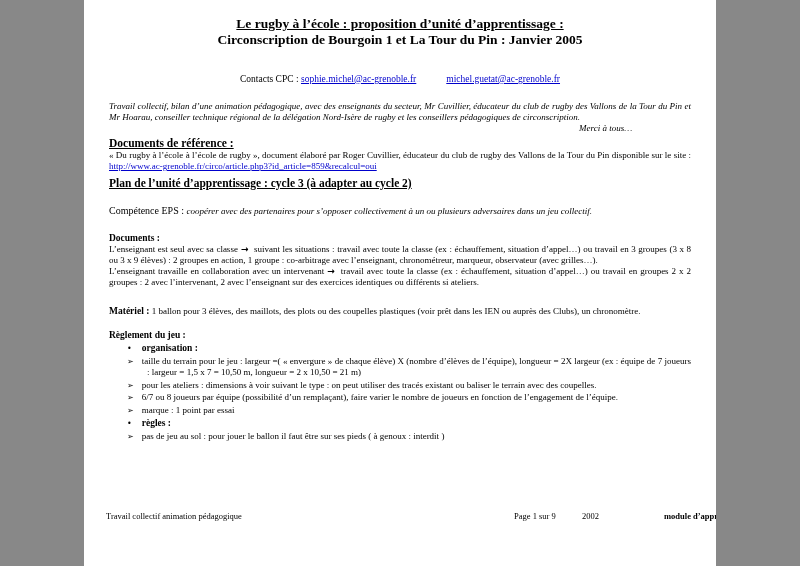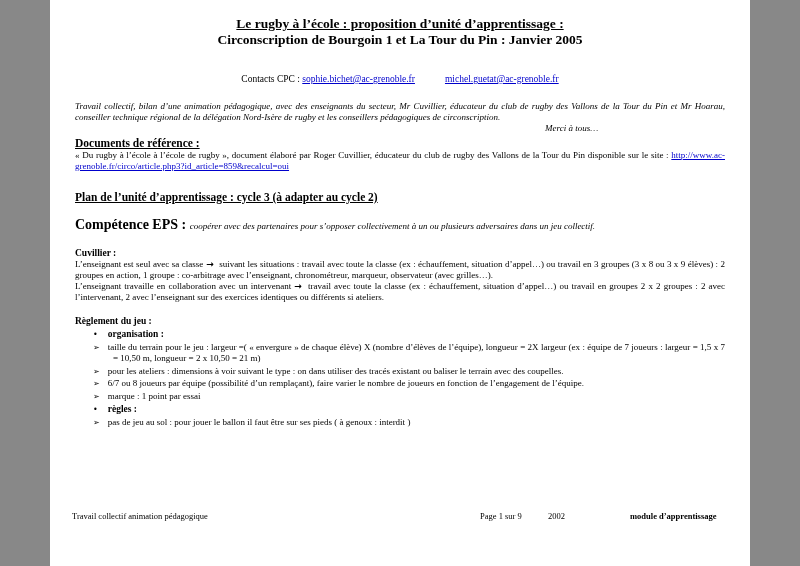--- a/index.html
+++ b/index.html
@@ -1,39 +1,39 @@
 <!DOCTYPE html>
 <html><head>
 <meta charset="utf-8">
 <style>
   * { margin:0; padding:0; box-sizing:border-box; }
   html,body { background:#888; }
   .page {
     position:relative;
-    width:700px; height:566px;
+    width:632px; height:566px;
     margin:0 auto;
     background:#ffffff;
     font-family:"Liberation Serif", serif;
     color:#000;
     padding:16px 25px 0 25px;
     overflow:hidden;
   }
   .doc-title { text-align:center; font-weight:bold; font-size:13.5px; line-height:16px; }
   .doc-title .u { text-decoration:underline; }
   .contacts { margin-top:26px; text-align:center; font-size:9.5px; line-height:11px; }
   .link { color:#0000cc; text-decoration:underline; cursor:pointer; }
   .email2 { margin-left:30px; }
   .intro { margin-top:16px; font-size:9px; font-style:italic; line-height:11px; text-align:justify; }
   .thanks { font-size:9px; font-style:italic; line-height:11px; text-indent:470px; }
   .section-heading { margin-top:2px; font-size:11.5px; font-weight:bold; text-decoration:underline; line-height:14px; }
-  .plan-heading { margin-top:18px; }
+  .plan-heading { margin-top:4px; }
   .refs { font-size:9px; line-height:11px; text-align:justify; }
   .body-line { font-size:9px; line-height:11px; text-align:justify; }
   .competence { margin-top:15px; }
-  .competence .lbl { font-weight:bold; font-size:14px; }
+  .competence .lbl { font-weight:normal; font-size:10px; }
   .competence .txt { font-style:italic; }
   .sub-heading { margin-top:16px; font-size:9.5px; font-weight:bold; line-height:11px; }
   .case .lead { }
   .case .arrow { font-family:"DejaVu Sans", sans-serif; font-weight:bold; font-size:9px; padding:0 3px; }
   .materiel { margin-top:18px; }
   .materiel .lbl, .inline-bold { font-weight:bold; font-size:9.5px; }
   .reglement-heading { margin-top:13px; }
   .bullet-line { margin-top:2px; font-size:9px; line-height:11.5px; padding-left:18px; }
   .bullet-line .bullet { font-family:"DejaVu Sans", sans-serif; font-size:8px; margin-right:10px; }
   .bullet-line .blbl { font-weight:bold; font-size:9.5px; }
@@ -50,60 +50,63 @@
 <body>
 
 <div class="page">
 
   <div class="doc-title">
     <div class="u">Le rugby à l’école : proposition d’unité d’apprentissage :</div>
     <div>Circonscription de Bourgoin 1 et La Tour du Pin : Janvier 2005</div>
   </div>
 
   <div class="contacts">
-    <span>Contacts CPC : </span><a class="link">sophie.bichet@ac-grenoble.fr</a><a class="link email2">michel.guetat@ac-grenoble.fr</a>
+    <span>Contacts CPC : </span><a class="link">sophie.michel@ac-grenoble.fr</a><a class="link email2">michel.guetat@ac-grenoble.fr</a>
   </div>
 
   <p class="intro">Travail collectif, bilan d’une animation pédagogique, avec des enseignants du secteur,  Mr Cuvillier, éducateur du club de rugby des Vallons de la Tour du Pin et Mr Hoarau, conseiller technique régional de la délégation Nord-Isère de rugby et les conseillers pédagogiques de circonscription.</p>
 
   <div class="thanks">Merci à tous…</div>
 
   <h2 class="section-heading">Documents de référence :</h2>
 
   <p class="refs">
     <span>« Du rugby à l’école à l’école de rugby », document élaboré par Roger Cuvillier, éducateur du club de rugby des Vallons de la Tour du Pin disponible sur le site : </span><a class="link">http://www.ac-grenoble.fr/circo/article.php3?id_article=859&amp;recalcul=oui</a>
   </p>
 
   <h2 class="section-heading plan-heading">Plan de l’unité d’apprentissage : cycle 3 (à adapter au cycle 2)</h2>
 
   <p class="body-line competence">
     <span class="lbl">Compétence EPS : </span><span class="txt">coopérer avec des partenaires pour s’opposer collectivement à un ou plusieurs adversaires dans un jeu collectif.</span>
   </p>
 
-  <p class="sub-heading">Cuvillier :</p>
+  <p class="sub-heading">Documents :</p>
 
   <p class="body-line case">
     <span class="lead">L’enseignant est seul avec sa classe</span><span class="arrow">→</span><span> suivant les situations : travail avec toute la classe (ex : échauffement, situation d’appel…) ou travail en 3 groupes (3 x 8 ou 3 x 9 élèves) : 2 groupes en action, 1 groupe : co-arbitrage avec l’enseignant, chronométreur, marqueur, observateur (avec grilles…).</span>
   </p>
   <p class="body-line case">
     <span class="lead">L’enseignant travaille en collaboration avec un intervenant</span><span class="arrow">→</span><span> travail avec toute la classe (ex : échauffement, situation d’appel…) ou travail en groupes 2 x 2 groupes : 2 avec l’intervenant, 2 avec l’enseignant sur des exercices identiques ou différents si ateliers.</span>
   </p>
 
+  <p class="body-line materiel">
+    <span class="lbl">Matériel : </span><span>1 ballon pour 3 élèves, des maillots, des plots ou des coupelles plastiques (voir prêt dans les IEN ou auprès des Clubs), un chronomètre.</span>
+  </p>
 
   <p class="sub-heading reglement-heading">Règlement du jeu :</p>
 
   <div class="bullet-line">
     <span class="bullet">•</span><span class="blbl">organisation :</span>
   </div>
 
   <div class="arrow-item">
     <span class="marker">➢</span><span>taille du terrain pour le jeu :  largeur =( « envergure » de chaque élève) X (nombre d’élèves de l’équipe), longueur = 2X largeur (ex : équipe de 7 joueurs : largeur = 1,5 x 7 = 10,50 m, longueur = 2 x 10,50 = 21 m)</span>
   </div>
   <div class="arrow-item">
-    <span class="marker">➢</span><span>pour les ateliers : dimensions à voir suivant le type : on dans utiliser des tracés existant ou baliser le terrain avec des coupelles.</span>
+    <span class="marker">➢</span><span>pour les ateliers : dimensions à voir suivant le type : on peut utiliser des tracés existant ou baliser le terrain avec des coupelles.</span>
   </div>
   <div class="arrow-item">
     <span class="marker">➢</span><span>6/7 ou 8 joueurs par équipe (possibilité d’un remplaçant), faire varier le nombre de joueurs en fonction de l’engagement de l’équipe.</span>
   </div>
   <div class="arrow-item">
     <span class="marker">➢</span><span>marque : 1 point par essai</span>
   </div>
 
   <div class="bullet-line">
     <span class="bullet">•</span><span class="blbl">règles :</span>

